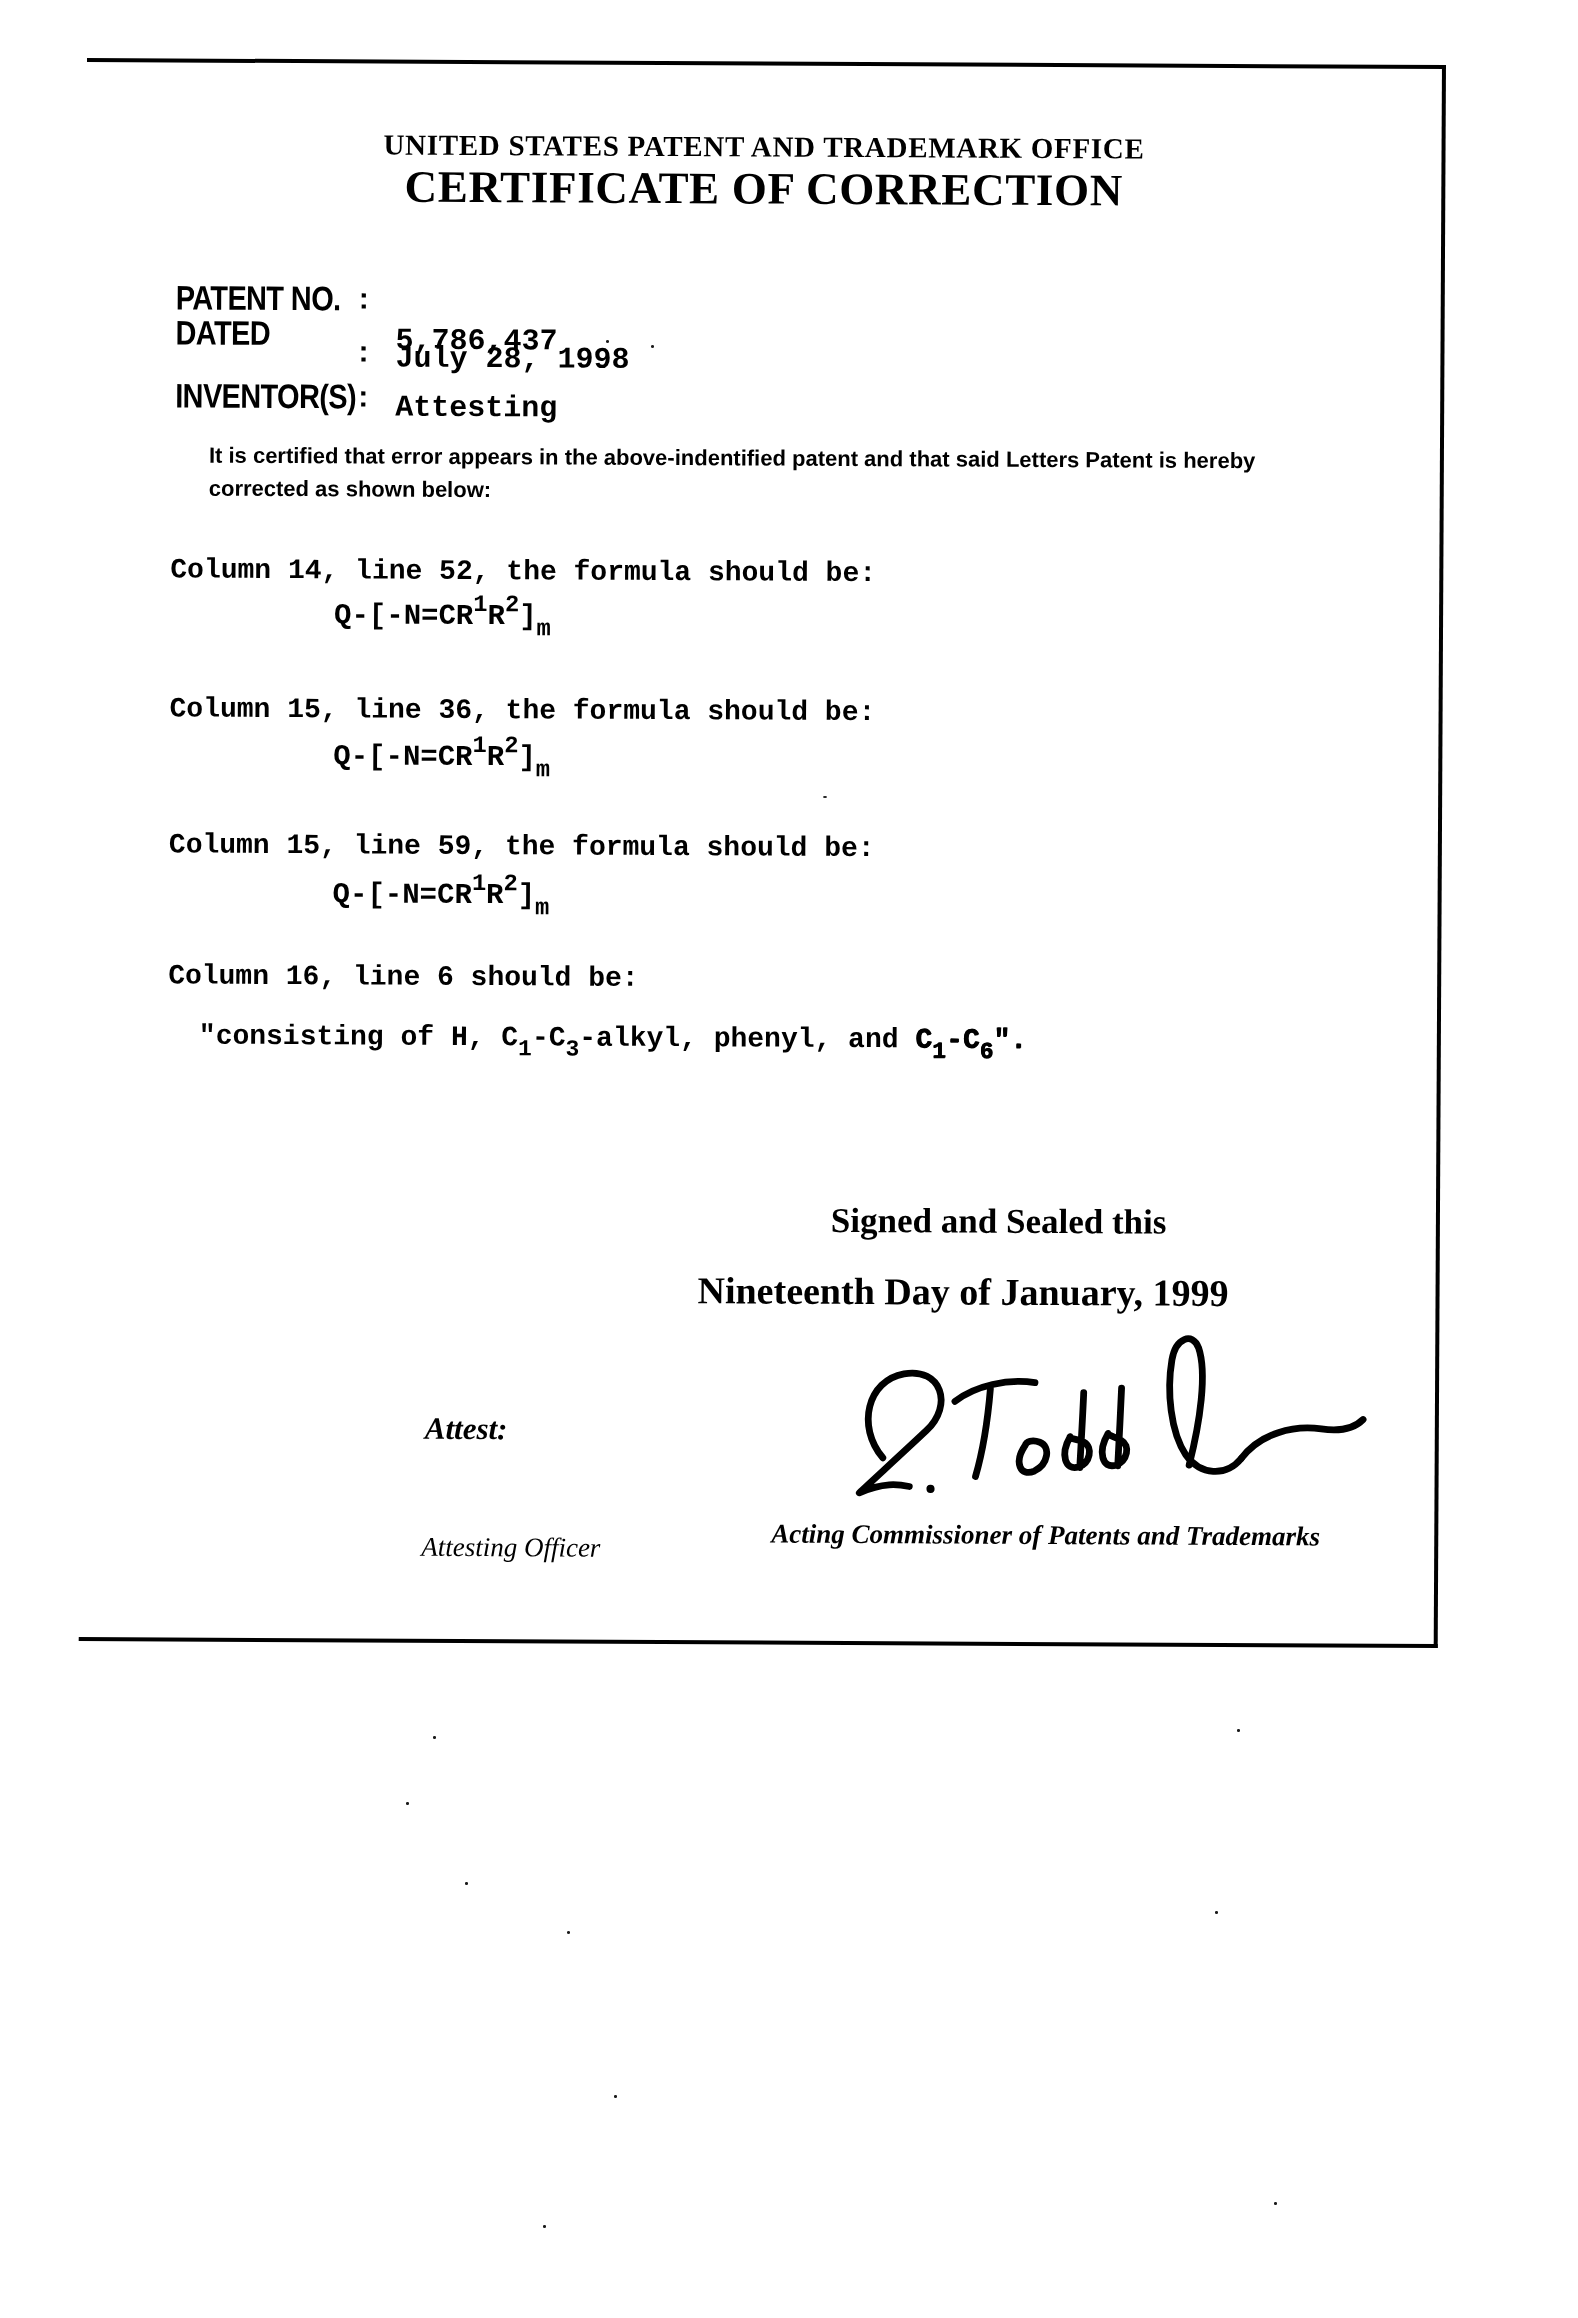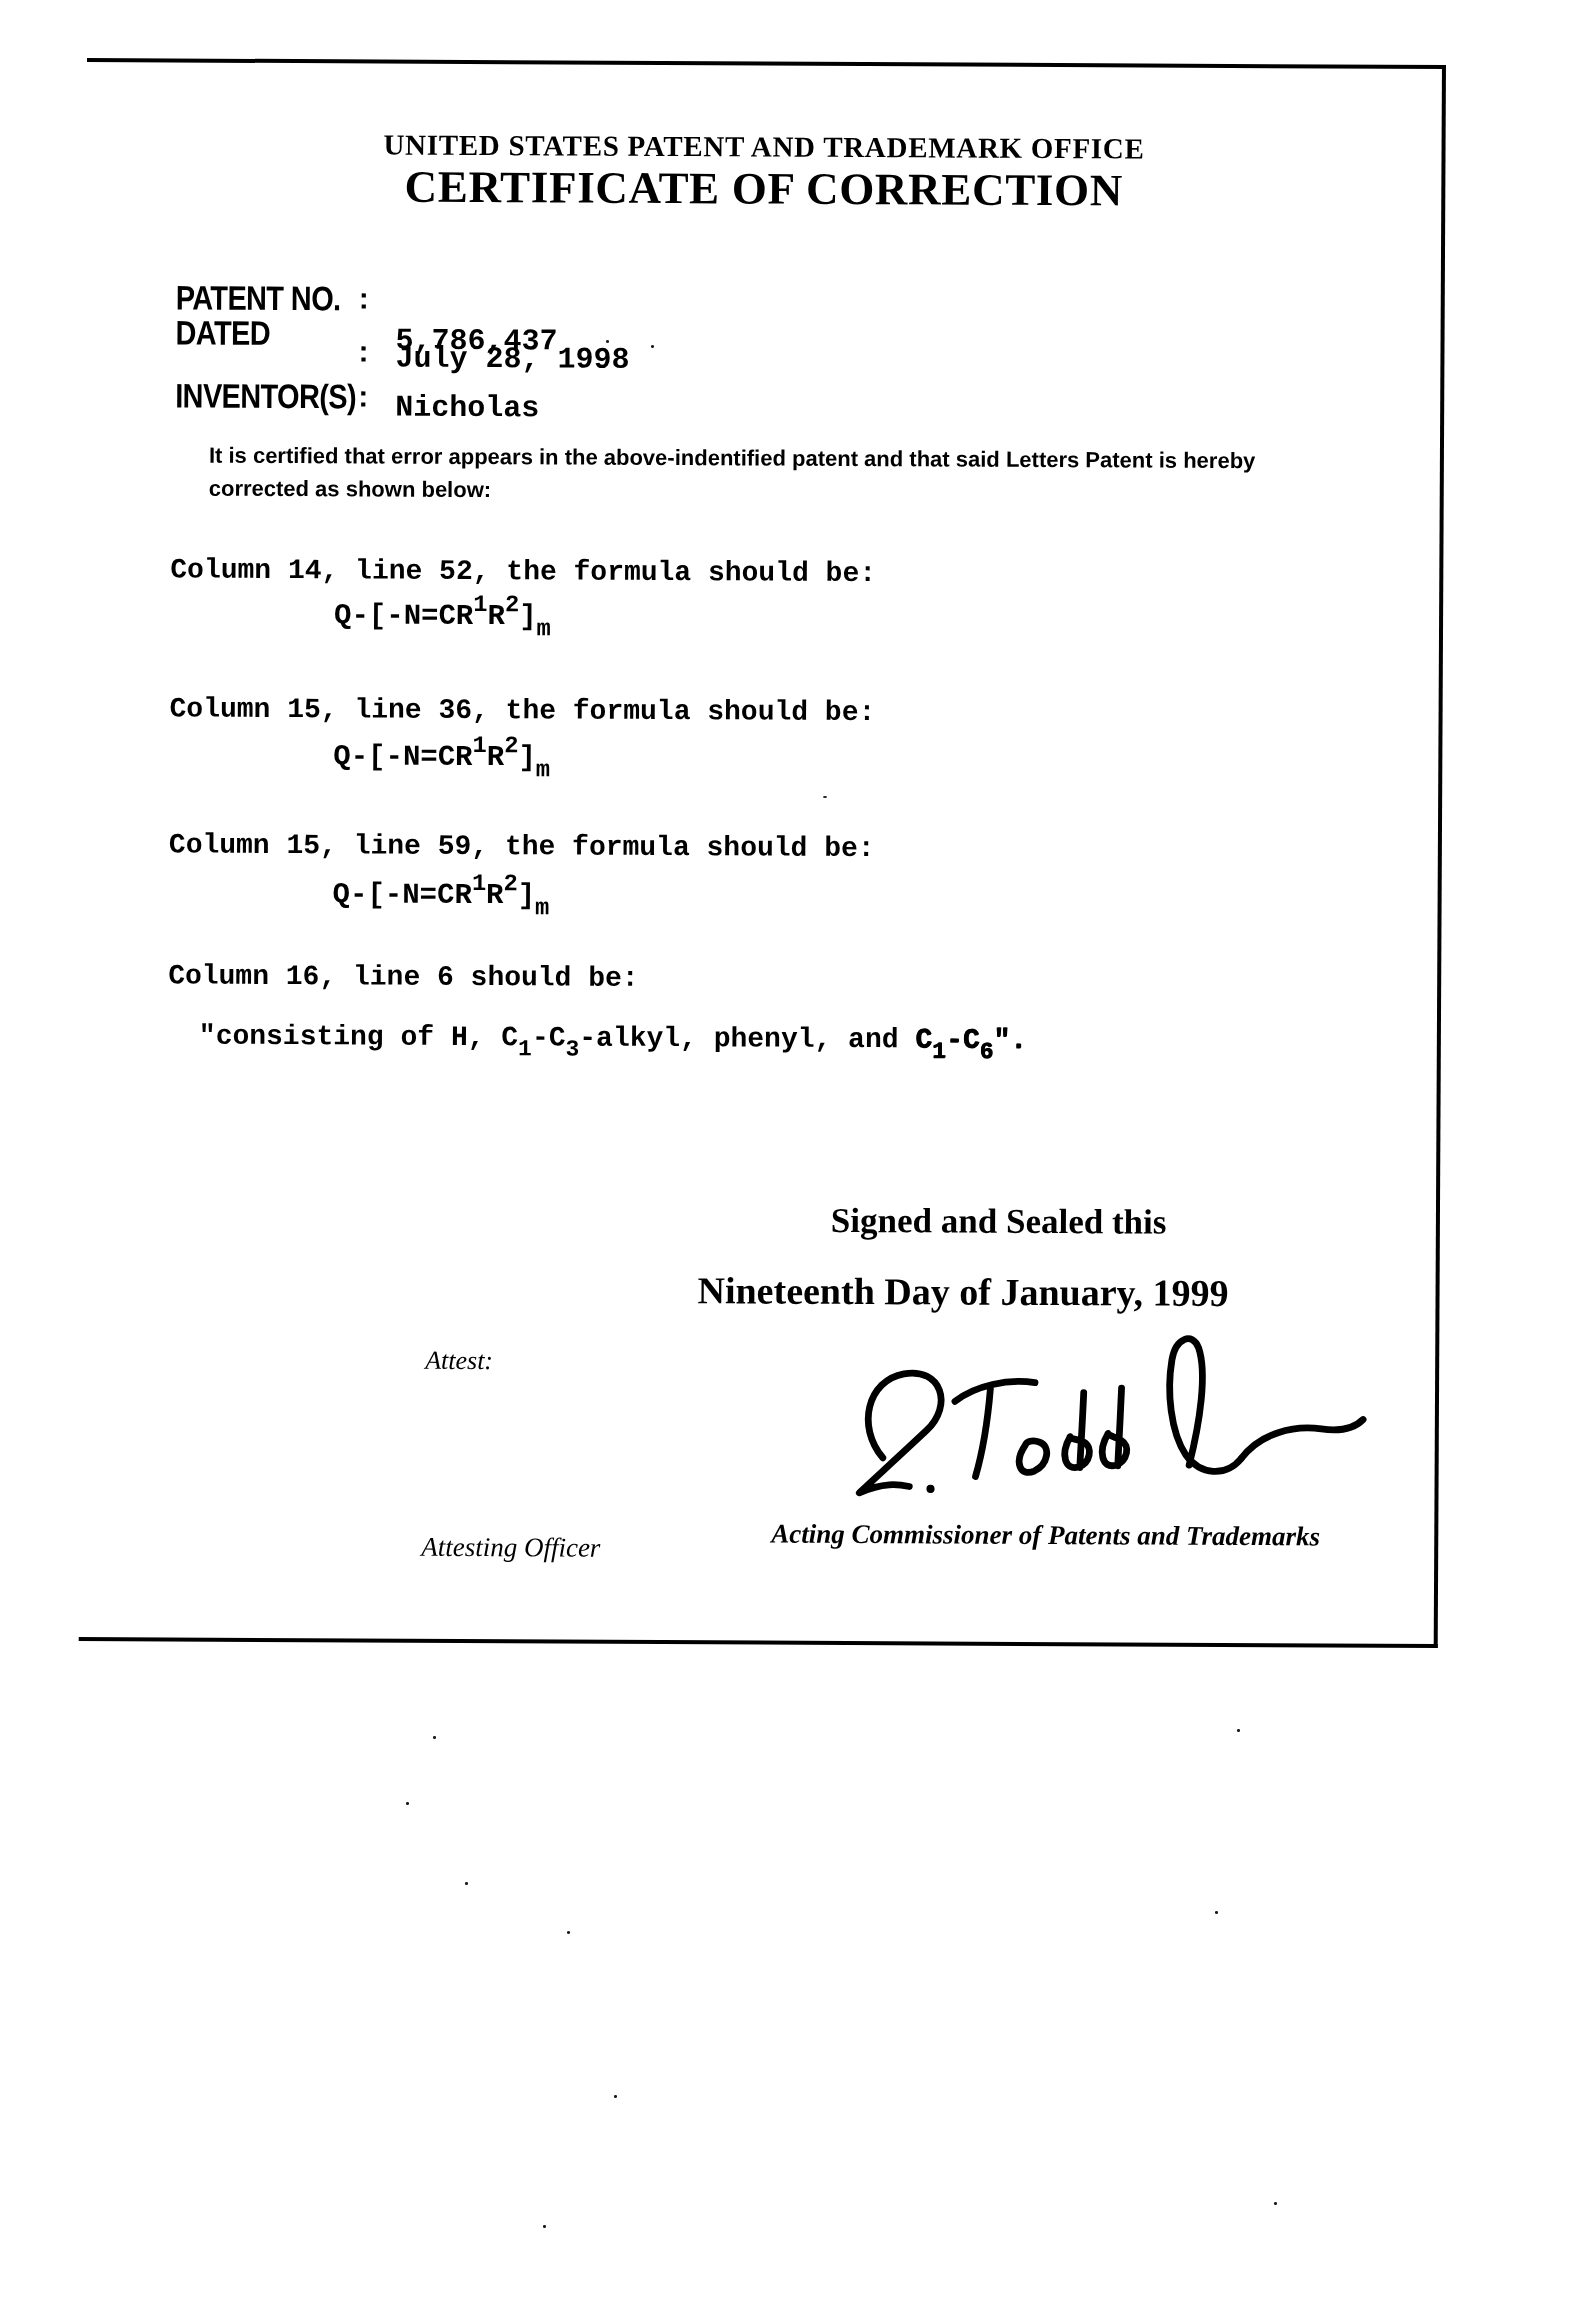--- a/index.html
+++ b/index.html
@@ -21,21 +21,21 @@
   .cert-par{left:124px;top:376px;width:1170px;font-size:22px;font-weight:bold;line-height:33px;}
   .heading{left:86px;font-size:28px;white-space:nowrap;}
   .formula{left:250px;font-size:29px;white-space:nowrap;}
   .consisting{left:117px;font-size:28px;white-space:nowrap;}
   sup,sub{font-size:.82em;line-height:0;position:relative;vertical-align:baseline;}
   sup{top:-.55em;}
   sub{top:.45em;}
   .hvy{font-weight:bold;text-shadow:0.7px 0 0 #000,0 0.7px 0 #000;}
   .signed-line{left:750px;top:1135px;font-size:35px;font-weight:bold;white-space:nowrap;}
   .date-line{left:617px;top:1203px;font-size:38px;font-weight:bold;white-space:nowrap;}
-  .attest{left:345px;top:1282px;font-size:26px;font-style:italic;white-space:nowrap;}
+  .attest{left:345px;top:1347px;font-size:31px;font-style:italic;white-space:nowrap;font-weight:bold;}
   .attesting-officer{left:342px;top:1468px;font-size:27px;font-style:italic;white-space:nowrap;}
   .commissioner{left:692px;top:1453px;font-size:27px;font-style:italic;font-weight:bold;white-space:nowrap;}
   .sig-box{left:736px;top:1265px;width:558px;height:163px;transform:rotate(-3deg);}
   .speck{position:absolute;background:#1a1a1a;border-radius:50%;}
 </style>
 </head>
 <body>
 
 <div class="page-inner">
 
@@ -45,21 +45,21 @@
   <div class="abs sans" style="left:90px;top:216px;"><span class="flabel">PATENT NO.</span></div>
   <div class="abs sans fcolon" style="left:273px;top:218px;">:</div>
   <div class="abs mono fvalue" style="left:310px;top:212px;margin-top:48px;">5,786,437</div>
 
   <div class="abs sans" style="left:90px;top:251px;"><span class="flabel">DATED</span></div>
   <div class="abs sans fcolon" style="left:273px;top:271px;">:</div>
   <div class="abs mono fvalue" style="left:310px;top:278px;">July 28, 1998</div>
 
   <div class="abs sans" style="left:90px;top:314px;"><span class="flabel">INVENTOR(S)</span></div>
   <div class="abs sans fcolon" style="left:273px;top:316px;">:</div>
-  <div class="abs mono fvalue" style="left:310px;top:327px;">Nicholas</div>
+  <div class="abs mono fvalue" style="left:310px;top:327px;">Attesting</div>
 
   <div class="abs sans cert-par">
     <div>It is certified that error appears in the above-indentified patent and that said Letters Patent is hereby</div>
     <div>corrected as shown below:</div>
   </div>
 
   <div class="abs mono heading" style="top:492px;">Column 14, line 52, the formula should be:</div>
   <div class="abs mono formula" style="top:536px;"><span>Q-[-N=CR</span><sup>1</sup><span>R</span><sup>2</sup><span>]</span><sub>m</sub></div>
 
   <div class="abs mono heading" style="top:631px;">Column 15, line 36, the formula should be:</div>

